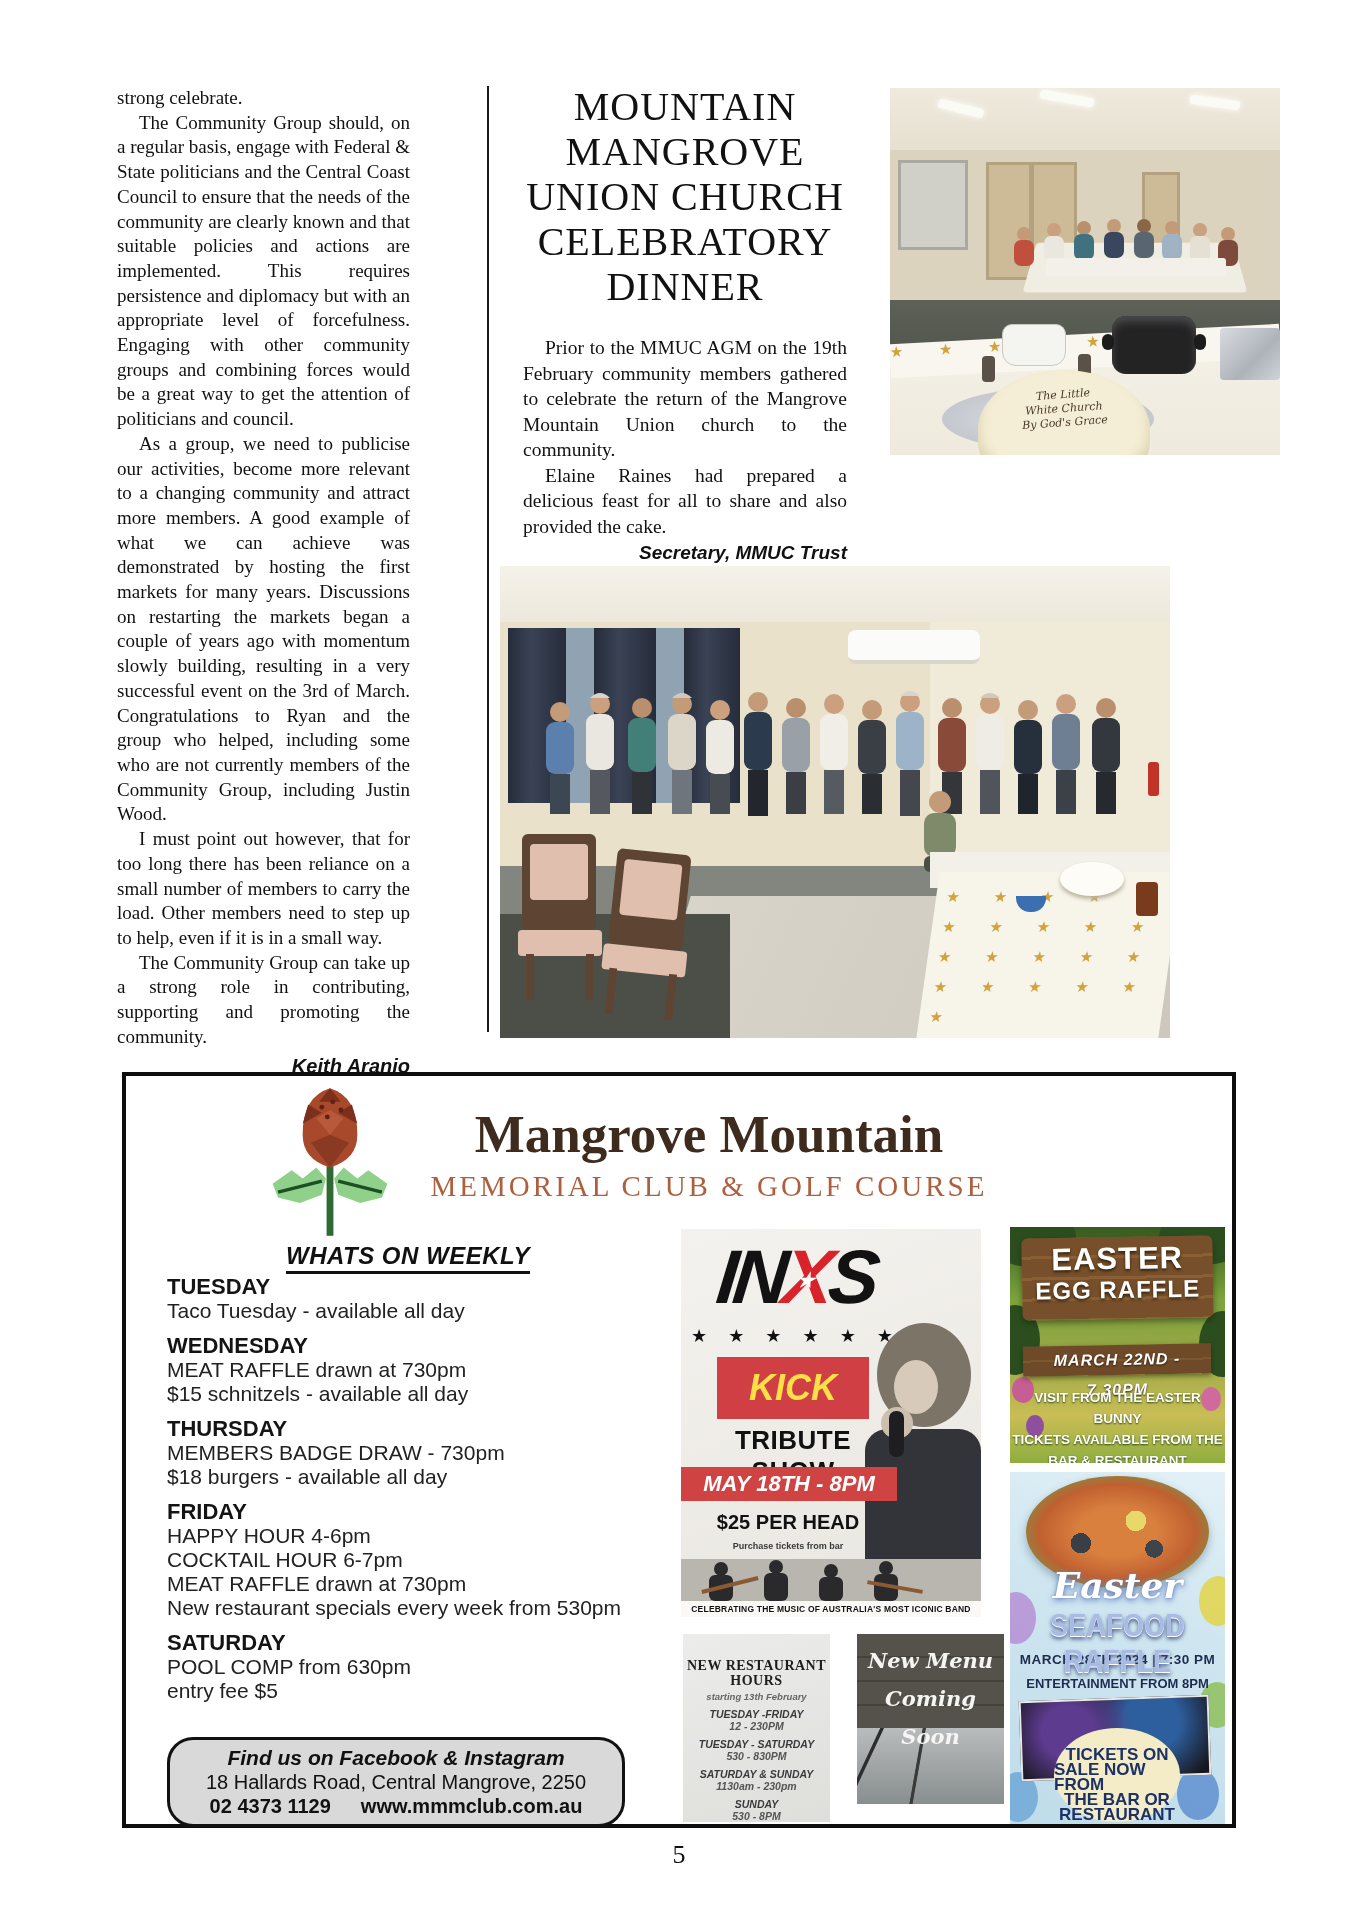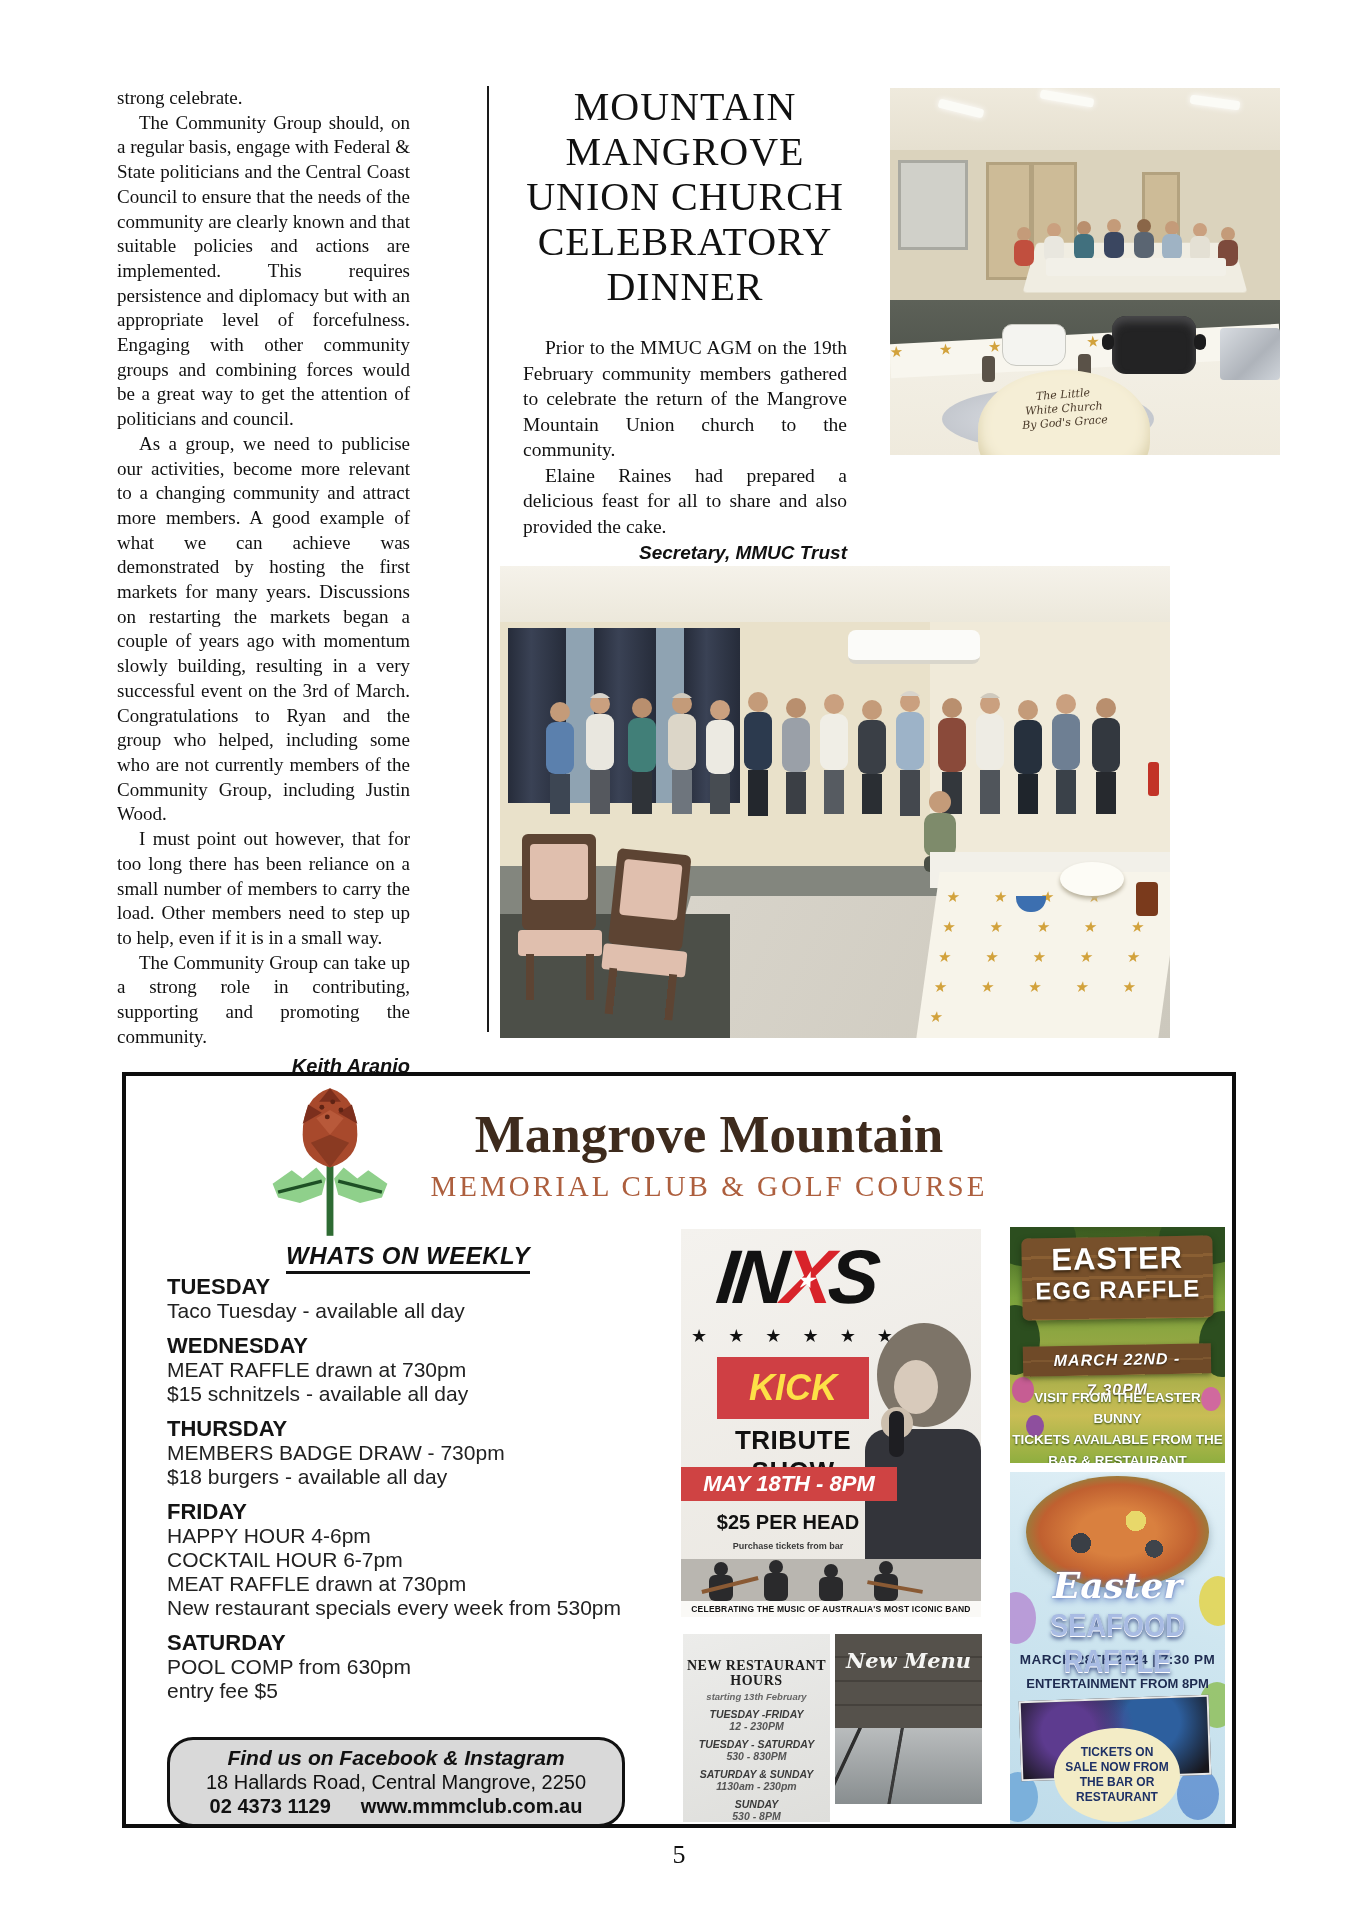--- a/index.html
+++ b/index.html
@@ -116,21 +116,21 @@
                 text-align:center;line-height:16px;letter-spacing:.2px;color:#111;z-index:4;}
 
   
   #hours{left:557px;top:558px;width:147px;height:188px;background:linear-gradient(160deg,#ececea,#dededb);
          text-align:center;font-family:"Liberation Sans",sans-serif;padding-top:24px;box-sizing:border-box;}
   #hours .t{font-family:"Liberation Serif",serif;font-weight:800;font-size:14px;line-height:15px;color:#1d1d1d;letter-spacing:.5px;}
   #hours .s{font-style:italic;font-weight:600;font-size:9.5px;color:#666;margin:3px 0 6px;}
   .hours-row{margin-bottom:6px;}
   .hours-days{font-style:italic;font-weight:800;font-size:10.5px;color:#3a3a3a;}
   .hours-time{font-style:italic;font-weight:800;font-size:10.5px;color:#555;}
-  #menu{left:709px;top:558px;width:147px;height:170px;overflow:hidden;}
+  #menu{left:731px;top:558px;width:147px;height:170px;overflow:hidden;}
   #menu .sign{height:94px;background:repeating-linear-gradient(#55514b 0 22px,#45413c 22px 24px);
               color:#f5f5f3;text-align:center;font-family:"DejaVu Serif",serif;font-style:italic;font-weight:700;
               font-size:21px;line-height:38px;padding-top:8px;box-sizing:border-box;}
   #menu .window{height:92px;background:
       linear-gradient(115deg,transparent 12%,#2e2e2e 12.5%,#2e2e2e 14%,transparent 14.5%),
       linear-gradient(100deg,transparent 40%,#3a3a3a 40.5%,#3a3a3a 42%,transparent 42.5%),
       linear-gradient(#b9bcbd,#7e8486);}
 
   
   #egg{left:884px;top:151px;width:215px;height:236px;overflow:hidden;
@@ -170,22 +170,22 @@
   #sea-ent{left:0;top:204px;width:215px;text-align:center;font-family:"Liberation Sans",sans-serif;font-weight:800;
            font-size:13px;color:#1e2b50;}
   #sea-photo{left:10px;top:226px;width:186px;height:76px;transform:rotate(-2deg);border:2px solid #e8e8e8;
              background:radial-gradient(circle at 25% 40%,#5d3b8f 0 18%,transparent 45%),
                         radial-gradient(circle at 70% 30%,#2d5f9e 0 20%,transparent 50%),
                         #17161c;}
   #sea-logo{position:absolute;left:48px;bottom:4px;font-family:"Liberation Sans",sans-serif;font-weight:900;
             font-size:16px;color:#fff;}
   #sea-logo .lt{color:#9fb4c9;font-weight:400;}
   #sea-circle{left:44px;top:256px;width:126px;height:94px;background:#f3ecc6;border-radius:50%;z-index:3;
-              display:flex;flex-direction:column;align-items:center;justify-content:center;
-              font-family:"Liberation Sans",sans-serif;font-weight:800;font-size:12px;line-height:15px;color:#1e3166;}
+              display:flex;flex-direction:column;align-items:center;justify-content:flex-end;
+              font-family:"Liberation Sans",sans-serif;font-weight:800;font-size:17px;line-height:15px;color:#1e3166;}
 
   #pagenum{left:0;top:1840px;width:1358px;text-align:center;font-size:26px;}
 
   .flower-wrap{left:134px;top:4px;width:140px;height:164px;}
 </style>
 </head>
 <body>
 
 <div class="abs" id="col-left">
   <div>
@@ -520,20 +520,21 @@
         <div class="hours-row">
           <div class="hours-days">SUNDAY</div>
           <div class="hours-time">530 - 8PM</div>
         </div>
       </div>
   </div>
 
   <div class="abs" id="menu">
     <div class="sign">
       <div>New Menu</div>
+      <div>Coming Soon</div>
     </div>
     <div class="window"></div>
   </div>
 
   <div class="abs" id="egg">
     <div class="egg-leaf" style="left:-24px;top:-20px;width:90px;height:60px;"></div>
     <div class="egg-leaf" style="right:-24px;top:-18px;width:90px;height:56px;"></div>
     <div class="egg-leaf" style="left:-20px;top:78px;width:50px;height:70px;"></div>
     <div class="egg-leaf" style="right:-20px;top:84px;width:46px;height:66px;"></div>
     <div class="egg-flower" style="left:2px;top:150px;width:22px;height:26px;background:#c65d93;"></div>

